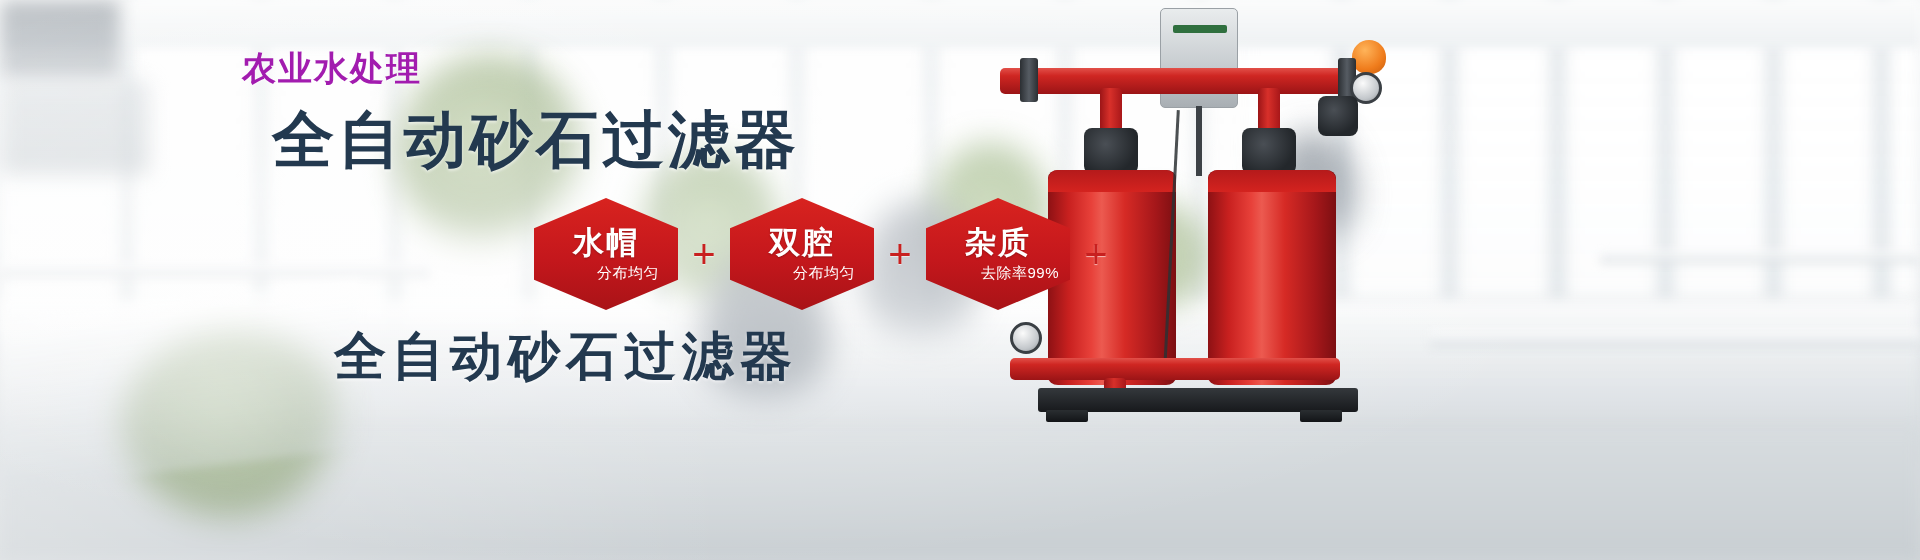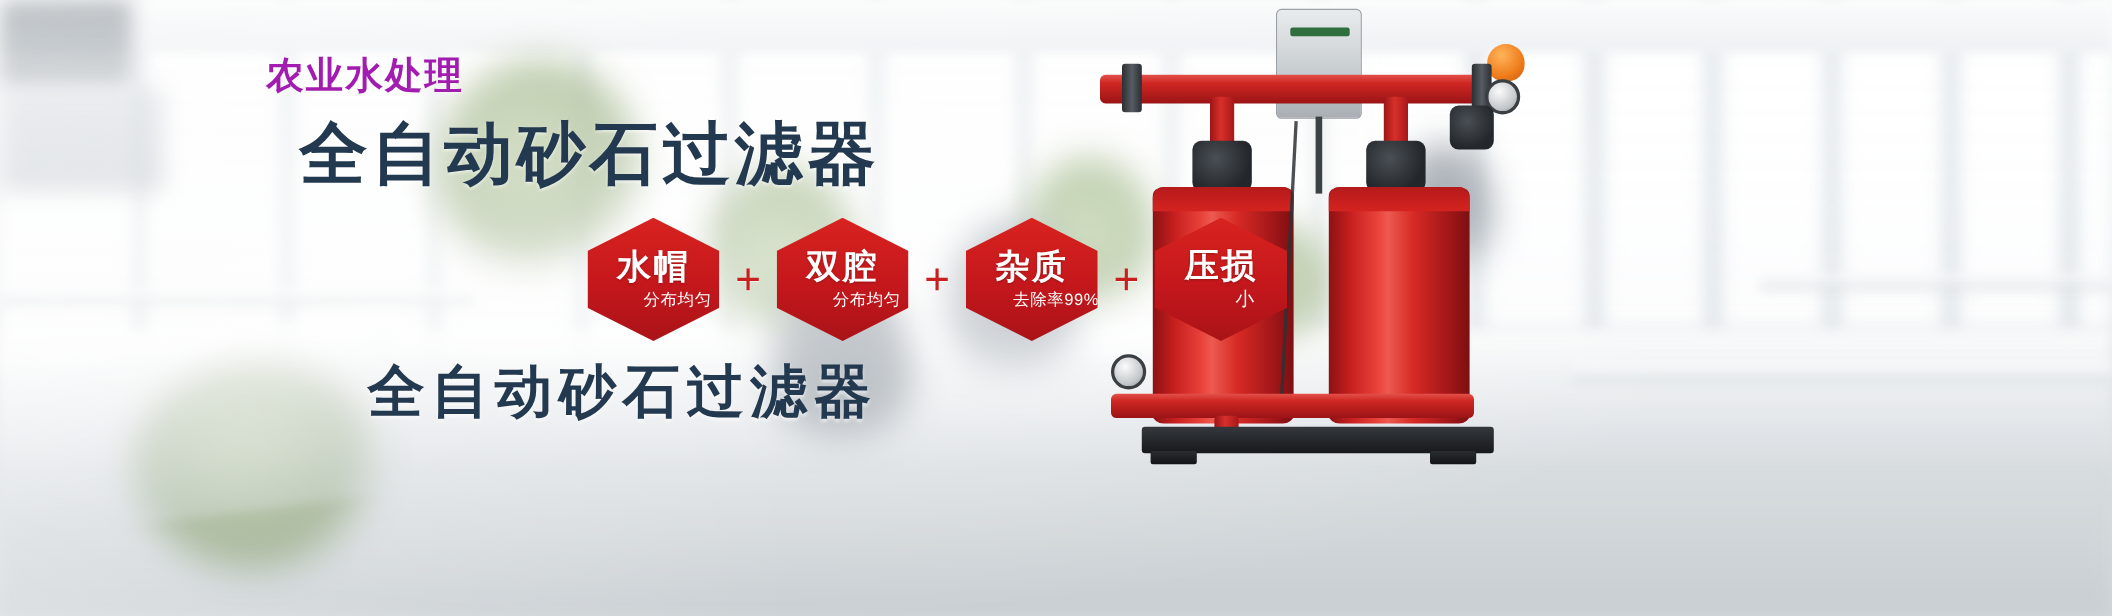--- a/index.html
+++ b/index.html
@@ -193,21 +193,21 @@
     color:#23394f; text-shadow:0 2px 3px rgba(255,255,255,.55);
     white-space:nowrap;
   }
 
   
   .badges {
     position:absolute; left:534px; top:198px;
     display:flex; align-items:center; gap:0;
   }
   .hex {
-    position:relative; width:120px; height:112px;
+    position:relative; width:144px; height:112px;
     background:linear-gradient(180deg,#d8231f 0%,#c4171c 55%,#a91317 100%);
     clip-path:polygon(50% 0%, 100% 27%, 100% 73%, 50% 100%, 0% 73%, 0% 27%);
     display:flex; flex-direction:column; align-items:center; justify-content:center;
     color:#fff;
   }
   .hex-title {
     font-size:31px; font-weight:900; letter-spacing:2px; line-height:1.05;
     text-shadow:0 1px 2px rgba(0,0,0,.25);
   }
   .hex-sub {
@@ -294,19 +294,15 @@
 
     <div class="plus">+</div>
 
     <div class="hex">
       <span class="hex-title">杂质</span>
       <span class="hex-sub">去除率99%</span>
     </div>
 
     <div class="plus">+</div>
 
-    <div class="hex">
-      <span class="hex-title">压损</span>
-      <span class="hex-sub small">小</span>
-    </div>
 
   </div>
 </div>
 
 </body></html>

